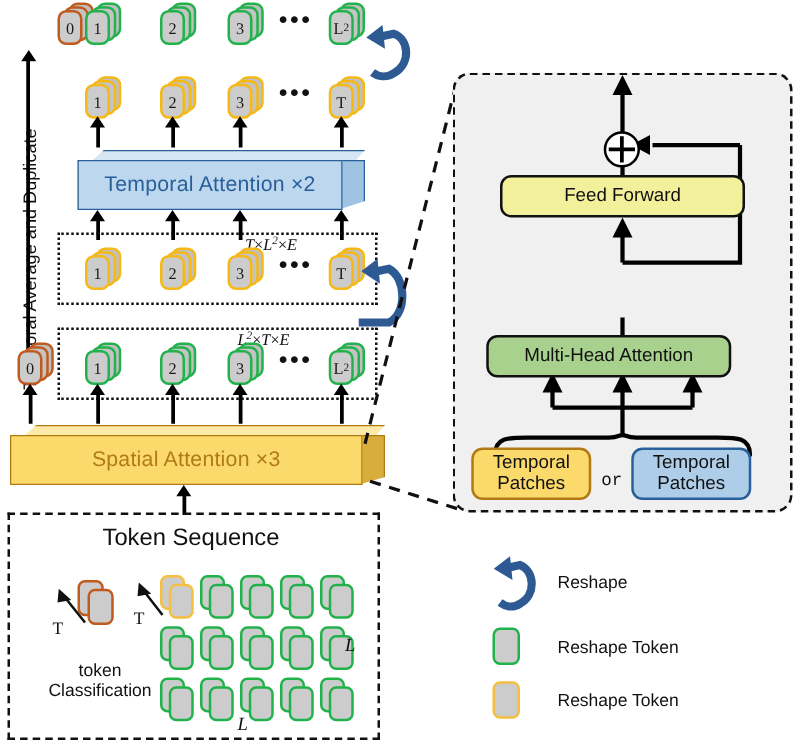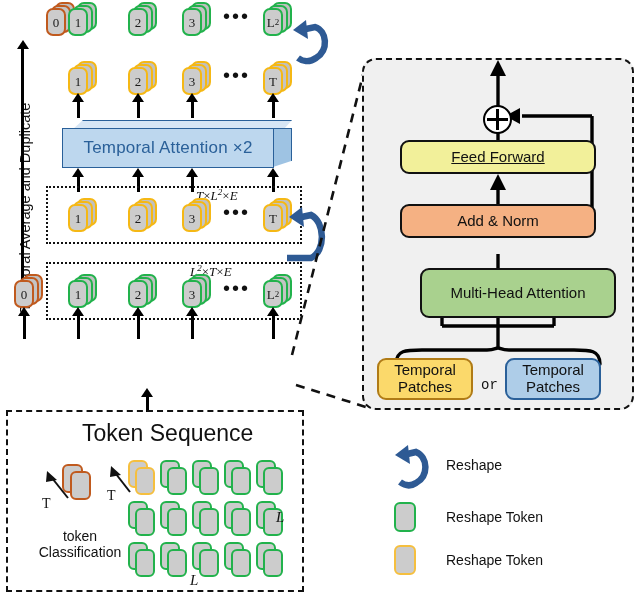--- a/index.html
+++ b/index.html
@@ -153,21 +153,21 @@
     border: 2.4px solid #111;
     border-radius: 9px;
     display: flex;
     align-items: center;
     justify-content: center;
     text-align: center;
     font-size: 15px;
     color: #111;
     line-height: 1.12;
   }
-  .rbox.ff { background: #f2f09a; text-decoration: underline; }
+  .rbox.ff { background: #f2f09a; }
   .rbox.an { background: #f5b183; }
   .rbox.mha { background: #a9d18e; }
   .rbox.sp { background: #fbd96b; border-color:#b07b16; border-width:2.2px; }
   .rbox.tp { background: #aecde8; border-color:#2a6099; border-width:2.2px; }
   .oplus {
     position: absolute;
     box-sizing: border-box;
     border: 2.6px solid #000;
     border-radius: 50%;
     background: #fff;
@@ -189,21 +189,21 @@
   
   .legtext {
     position: absolute;
     font-size: 14px;
     color: #111;
     white-space: nowrap;
   }
 
   .seqtitle {
     position: absolute;
-    font-size: 23px;
+    font-size: 19px;
     color: #111;
     white-space: nowrap;
   }
   .smalltext {
     position: absolute;
     font-size: 14px;
     color: #111;
     text-align: center;
     line-height: 1.15;
   }
@@ -407,20 +407,27 @@
   <div class="head" style="left:18px; top:307px;"></div>
   <div class="shaft" style="left:76.5px; top:315px; width:3.2px; height:24px;"></div>
   <div class="head" style="left:72px; top:307px;"></div>
   <div class="shaft" style="left:136.5px; top:315px; width:3.2px; height:24px;"></div>
   <div class="head" style="left:132px; top:307px;"></div>
   <div class="shaft" style="left:190.5px; top:315px; width:3.2px; height:24px;"></div>
   <div class="head" style="left:186px; top:307px;"></div>
   <div class="shaft" style="left:271.5px; top:315px; width:3.2px; height:24px;"></div>
   <div class="head" style="left:267px; top:307px;"></div>
 
+  <div class="bar3d spatial" style="left:8px; top:340px; width:300px; height:48px;">
+    <div class="topf" style="left:10px; top:0px; width:290px; height:10px;
+         clip-path: polygon(0% 100%, 11px 0%, 100% 0%, 97% 100%);"></div>
+    <div class="sidef" style="left:278px; top:8px; width:22px; height:40px;
+         clip-path: polygon(0% 0%, 100% 0%, 100% 84%, 0% 100%);"></div>
+    <div class="face" style="left:0px; top:8px; width:282px; height:40px;">Spatial Attention ×3</div>
+  </div>
 
   <div class="shaft" style="left:145.5px; top:396px; width:3.2px; height:16px;"></div>
   <div class="head" style="left:141px; top:388px;"></div>
 
   <div class="dashbox" style="left:6px; top:410px; width:298px; height:182px;"></div>
 
   <div class="seqtitle" style="left:82px; top:420px;">Token Sequence</div>
 
   <div class="tok1 cls" style="left:62px; top:464px; width:21px; height:29px;"></div>
   <div class="tok1 cls" style="left:70px; top:471px; width:21px; height:29px;"></div>
@@ -510,23 +517,22 @@
     <line x1="136" y1="268" x2="136" y2="290" stroke="#000" stroke-width="3.4"></line>
 
     <path d="M 34 306 C 34 292 44 292 60 292 L 125 292 C 133 292 133 290 136 290
              C 139 290 139 292 147 292 L 212 292 C 228 292 238 292 238 306" stroke="#000" stroke-width="3.4" fill="none" stroke-linecap="round"></path>
   </svg>
 
   <div class="oplus" style="left:483px; top:105px; width:29px; height:29px;"></div>
 
   <div class="rbox ff" style="left:400px; top:140px; width:196px; height:34px;">Feed Forward</div>
 
-  <div class="rbox an" style="left:400px; top:204px; width:196px; height:34px;">Add &amp; Norm</div>
-
-  <div class="rbox mha" style="left:420px; top:268px; width:196px; height:50px;text-align:right;">Multi-Head Attention</div>
+
+  <div class="rbox mha" style="left:389px; top:268px; width:196px; height:34px;text-align:right;">Multi-Head Attention</div>
 
   <div class="rbox sp" style="left:377px; top:358px; width:96px; height:42px;">
     <div>
       <div>Temporal</div>
       <div>Patches</div>
     </div>
   </div>
 
   <div class="orlbl" style="left:481px; top:377px;font-family:Liberation Mono, monospace;">or</div>
 

